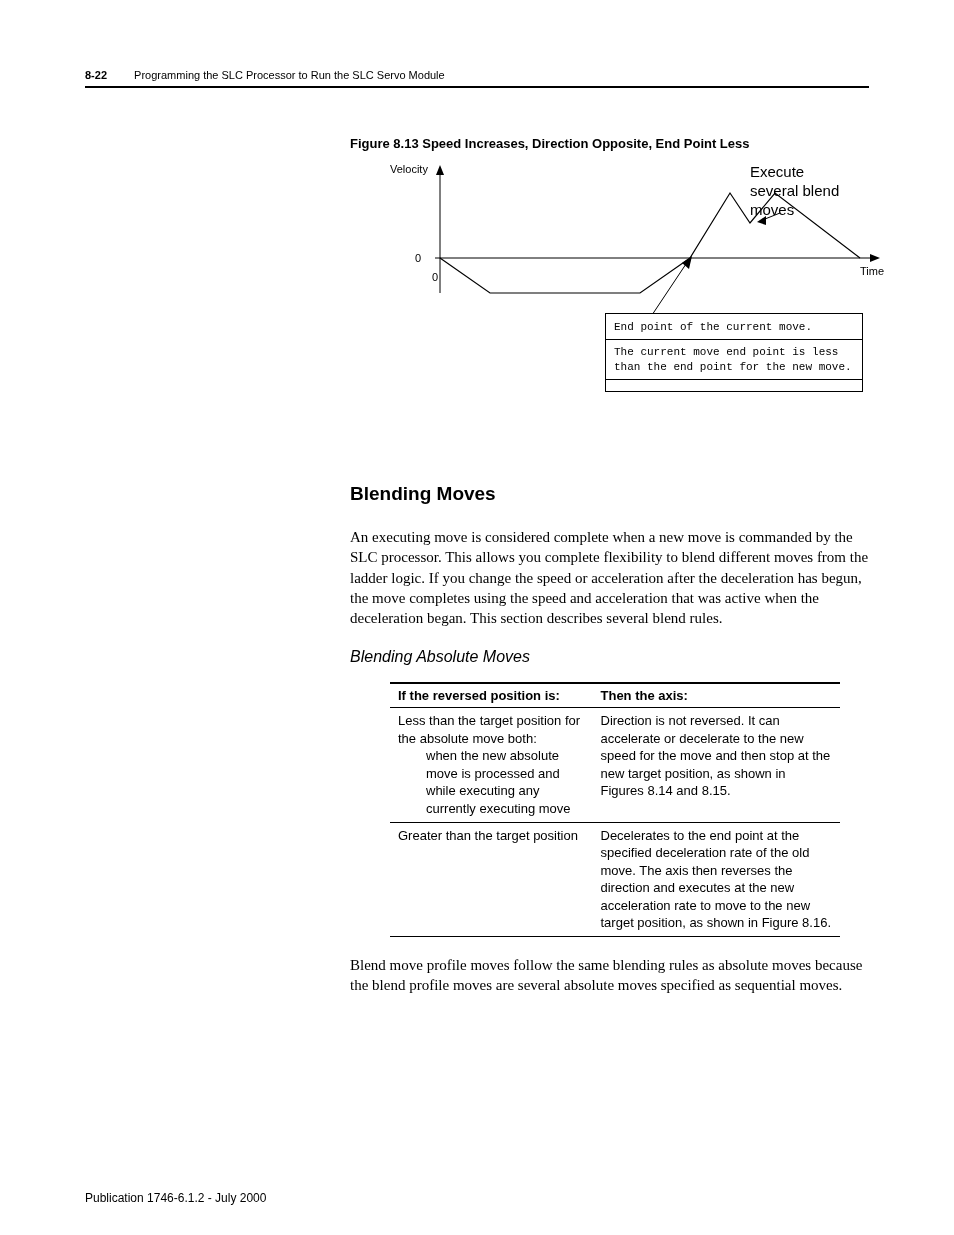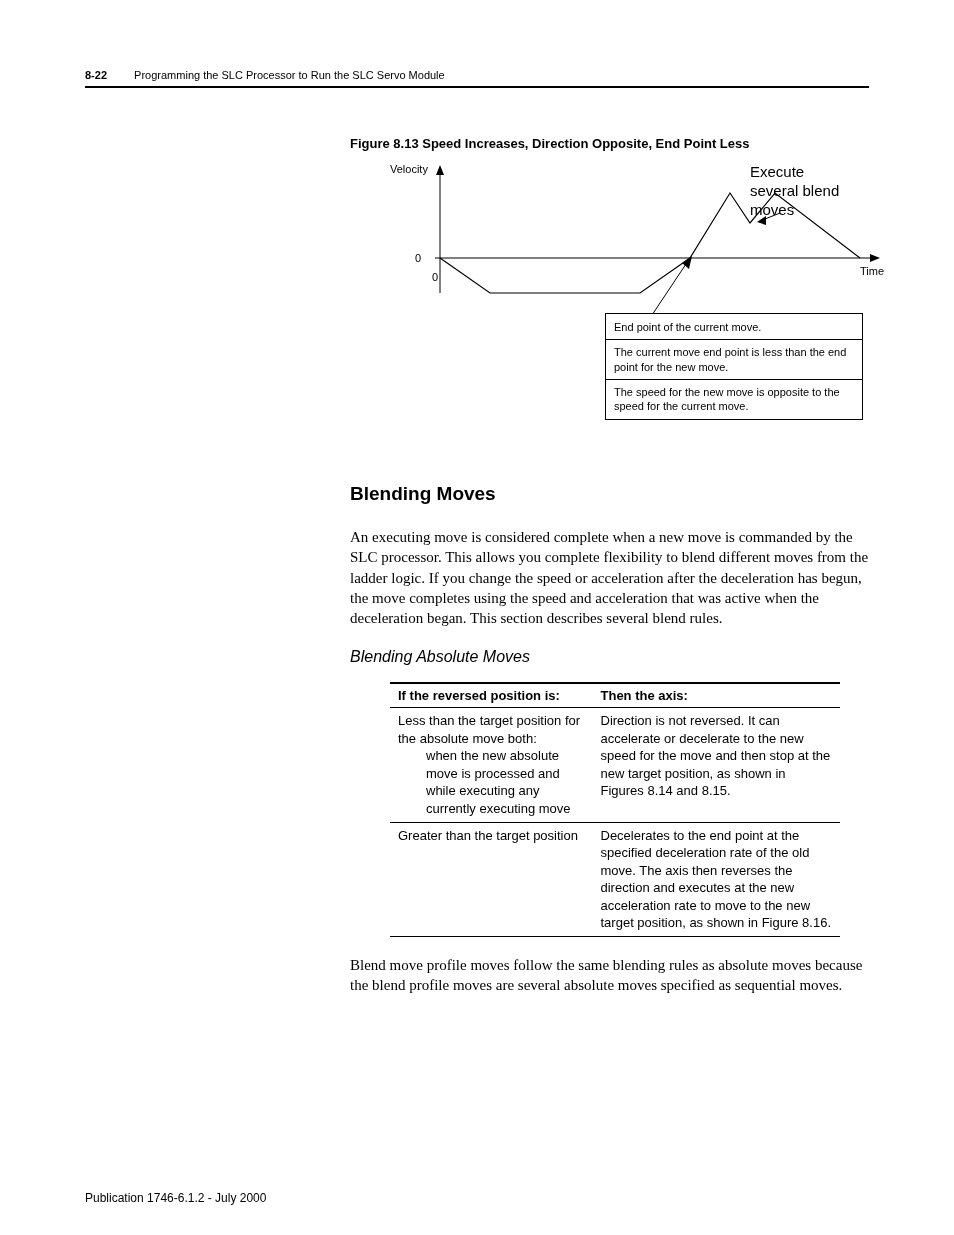--- a/index.html
+++ b/index.html
@@ -101,20 +101,21 @@
     font-size: 12px;
   }
   
   .anno-box {
     position: absolute;
     border: 1px solid #000;
     font-size: 11px;
     padding: 6px 8px;
     line-height: 1.3;
     background: #fff;
+    font-family: Liberation Mono, monospace;
   }
   .anno-box .sep {
     border-top: 1px solid #000;
     margin: 5px -8px;
   }
   .axis-label {
     position: absolute;
     font-size: 11px;
   }
   .blend-label {
@@ -163,21 +164,20 @@
       <div class="axis-label" style="left:35px; top:89px;">0</div>
       <div class="axis-label" style="left:52px; top:108px;">0</div>
       <div class="axis-label" style="left:480px; top:102px;">Time</div>
       <div class="blend-label" style="left:370px; top:0; width:100px;">Execute several blend moves</div>
 
       <div class="anno-box" style="left:225px; top:150px; width:240px;">
         <div>End point of the current move.</div>
         <div class="sep"></div>
         <div>The current move end point is less than the end point for the new move.</div>
         <div class="sep"></div>
-        <div>The speed for the new move is opposite to the speed for the current move.</div>
       </div>
     </div>
 
     <div class="section-heading">Blending Moves</div>
 
     <p class="body-text">An executing move is considered complete when a new move is commanded by the SLC processor. This allows you complete flexibility to blend different moves from the ladder logic. If you change the speed or acceleration after the deceleration has begun, the move completes using the speed and acceleration that was active when the deceleration began. This section describes several blend rules.</p>
 
     <div class="sub-heading">Blending Absolute Moves</div>
 
     <table class="blend-table">

